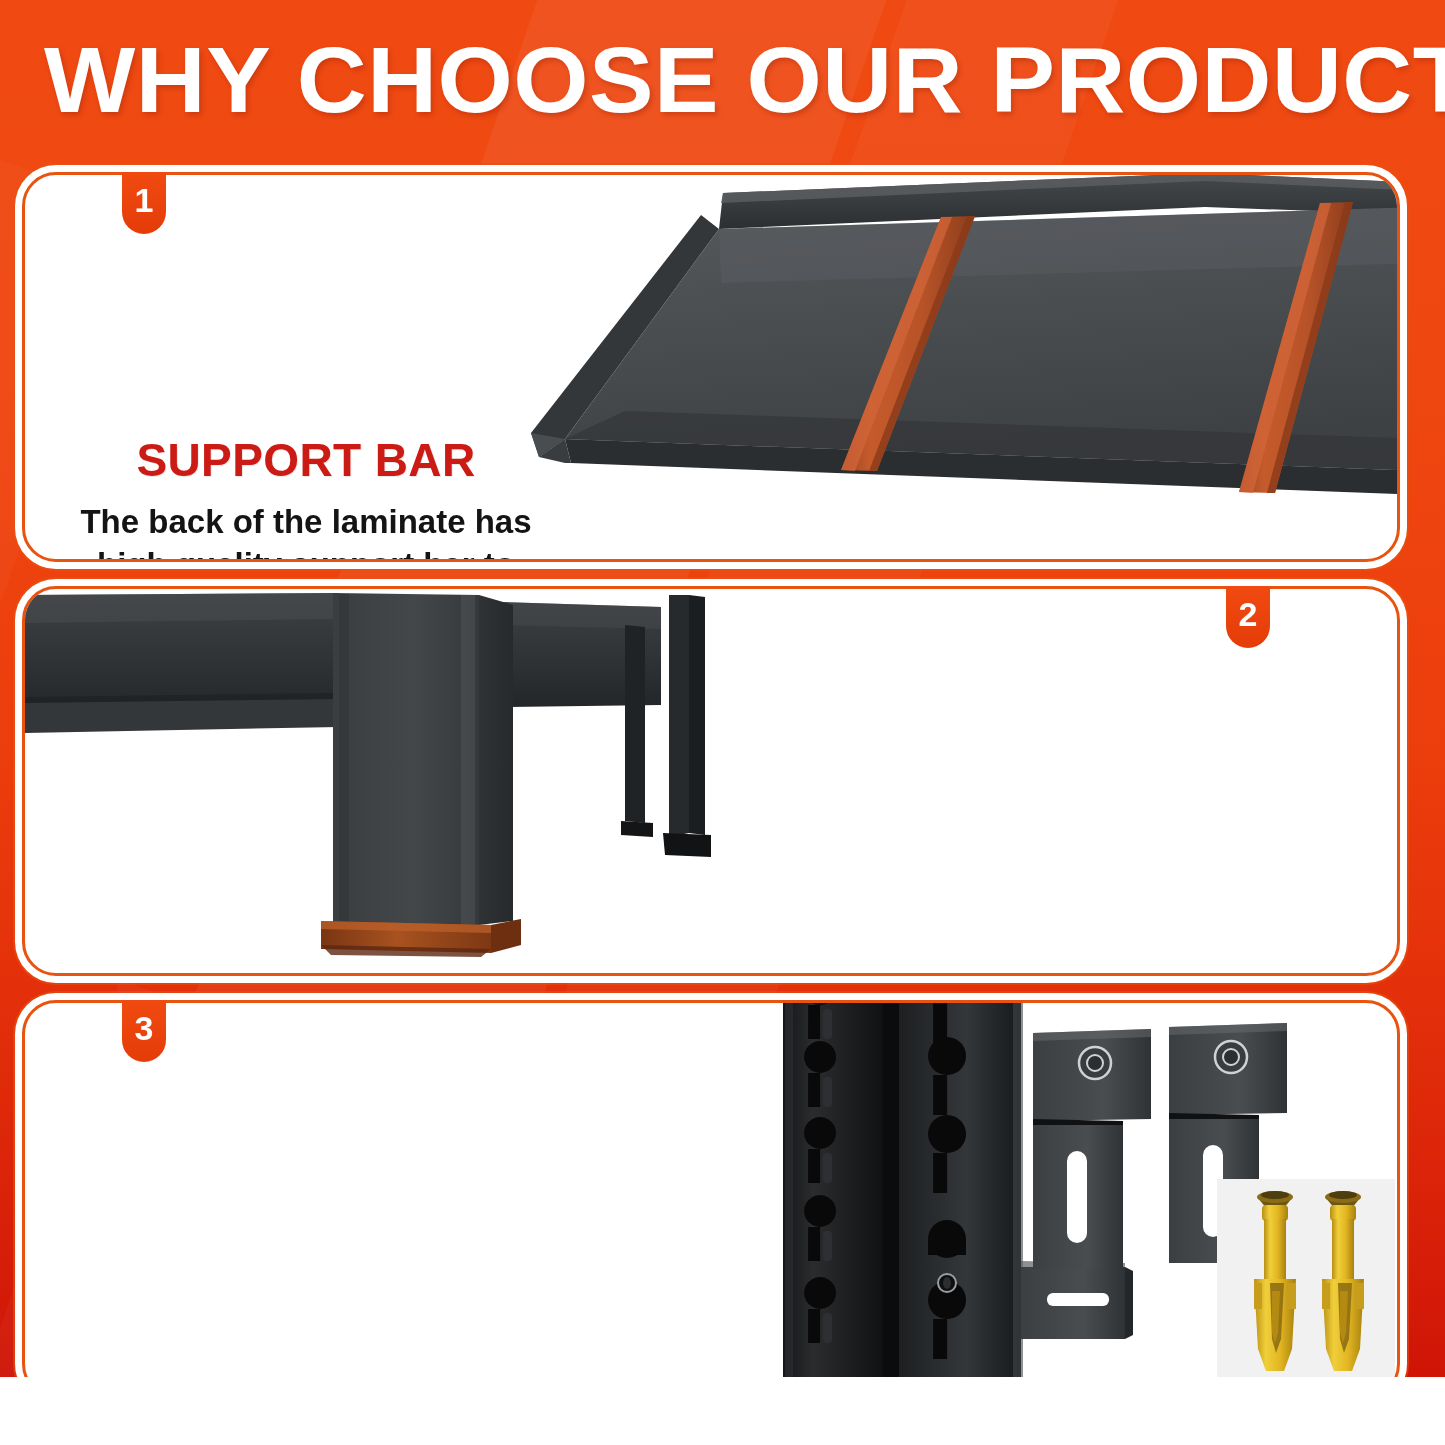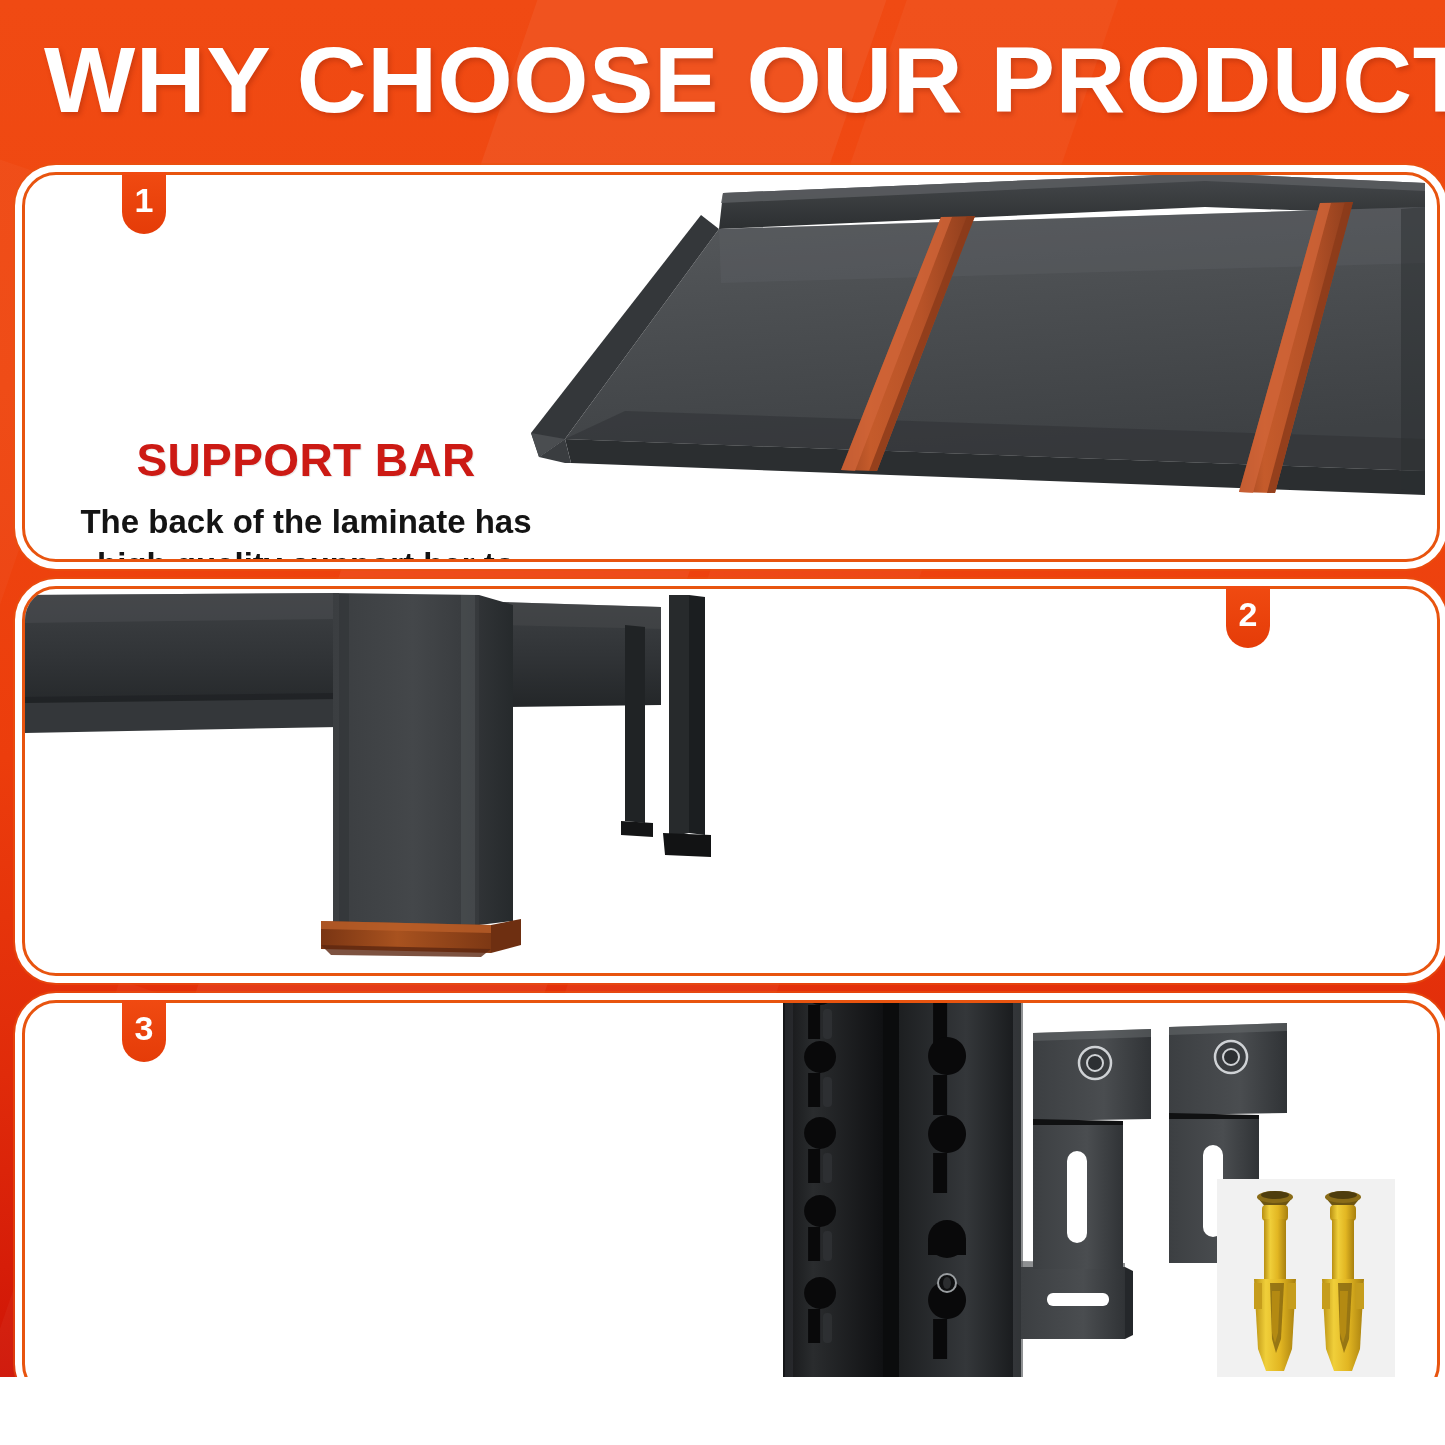--- a/index.html
+++ b/index.html
@@ -56,21 +56,20 @@
   }
 
   
   .card {
     position: absolute;
     background: #ffffff;
     border: 3px solid #e8540f;
     border-radius: 34px;
     box-shadow: 0 0 0 7px #ffffff, 0 0 0 9px rgba(232,84,15,0.55);
     overflow: hidden;
-    padding-left: 40px;
   }
   #card1 { left: 22px; top: 172px; width: 1372px; height: 384px; }
   #card2 { left: 22px; top: 586px; width: 1372px; height: 384px; }
   #card3 { left: 22px; top: 1000px; width: 1372px; height: 392px; }
 
   
   .badge {
     position: absolute;
     width: 44px;
     height: 62px;

